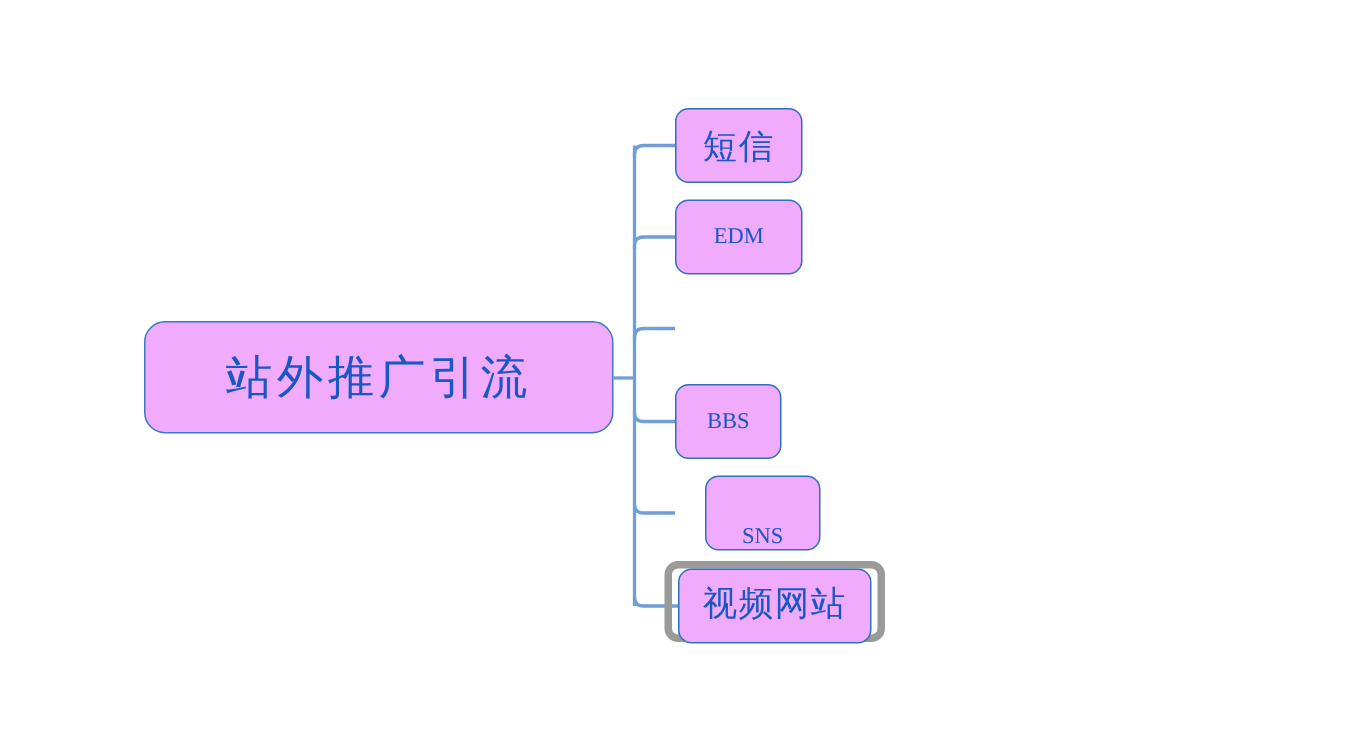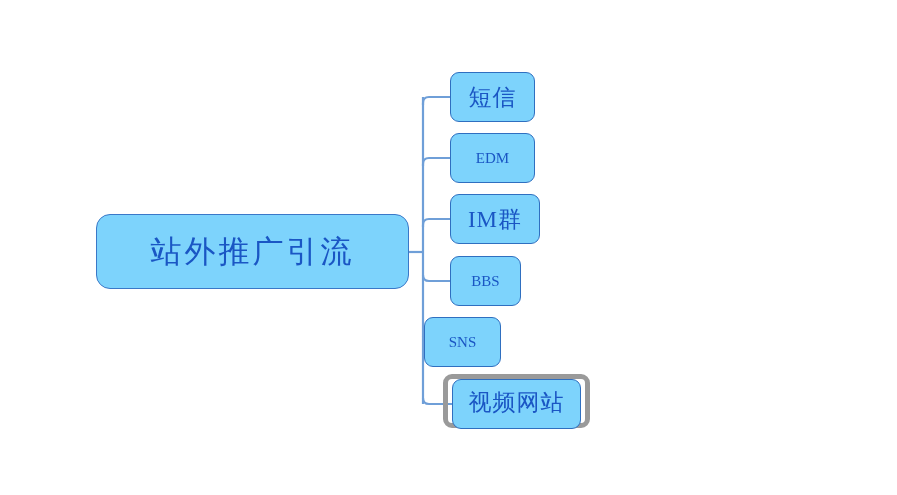--- a/index.html
+++ b/index.html
@@ -31,21 +31,21 @@
     width: 897px;
     height: 495px;
   }
 
   .node {
     position: absolute;
     box-sizing: border-box;
     display: flex;
     align-items: center;
     justify-content: center;
-    background: #7dd3fc;
+    background: #f0abfc;
     border: 1px solid #2f6fc0;
     border-radius: 8px;
     color: #1a56c4;
     white-space: nowrap;
   }
 
   .node-label {
     color: #1a56c4;
     line-height: 1;
   }
@@ -74,21 +74,21 @@
   }
   .child-node.cjk .node-label {
     font-size: 23px;
     letter-spacing: 1px;
   }
 
   #node-child-0 { left: 450px; top: 72px;  width: 85px; }
   #node-child-1 { left: 450px; top: 133px; width: 85px; }
   #node-child-2 { left: 450px; top: 194px; width: 90px; }
   #node-child-3 { left: 450px; top: 256px; width: 71px; text-align: right; }
-  #node-child-4 { left: 424px; top: 317px; width: 77px; }
+  #node-child-4 { left: 470px; top: 317px; width: 77px; align-items: flex-end; }
   #node-child-5 { left: 452px; top: 379px; width: 129px; font-family: Liberation Mono, monospace; }
 
   
   #selection-frame {
     position: absolute;
     left: 443px;
     top: 374px;
     width: 147px;
     height: 54px;
     box-sizing: border-box;
@@ -128,23 +128,20 @@
   </div>
 
   <div class="node child-node cjk" id="node-child-0">
     <span class="node-label">短信</span>
   </div>
 
   <div class="node child-node" id="node-child-1">
     <span class="node-label">EDM</span>
   </div>
 
-  <div class="node child-node cjk" id="node-child-2">
-    <span class="node-label">IM群</span>
-  </div>
 
   <div class="node child-node" id="node-child-3">
     <span class="node-label">BBS</span>
   </div>
 
   <div class="node child-node" id="node-child-4">
     <span class="node-label">SNS</span>
   </div>
 
   <div id="selection-frame"></div>

